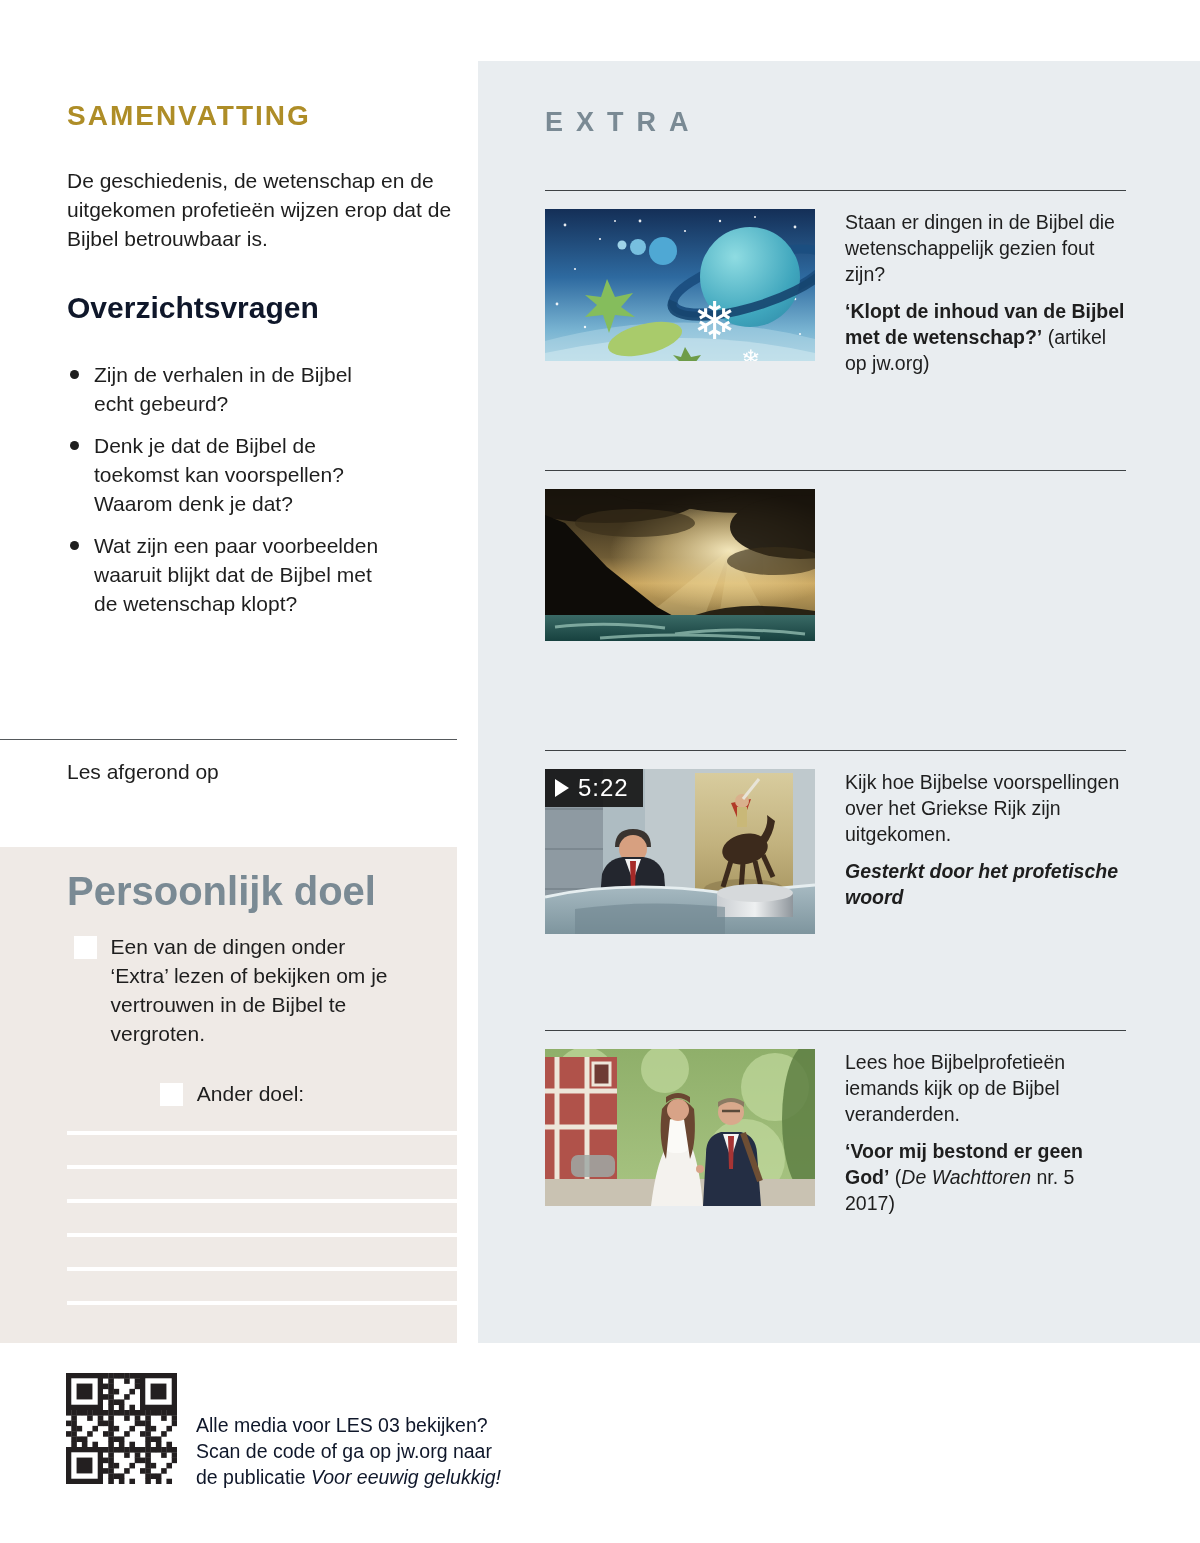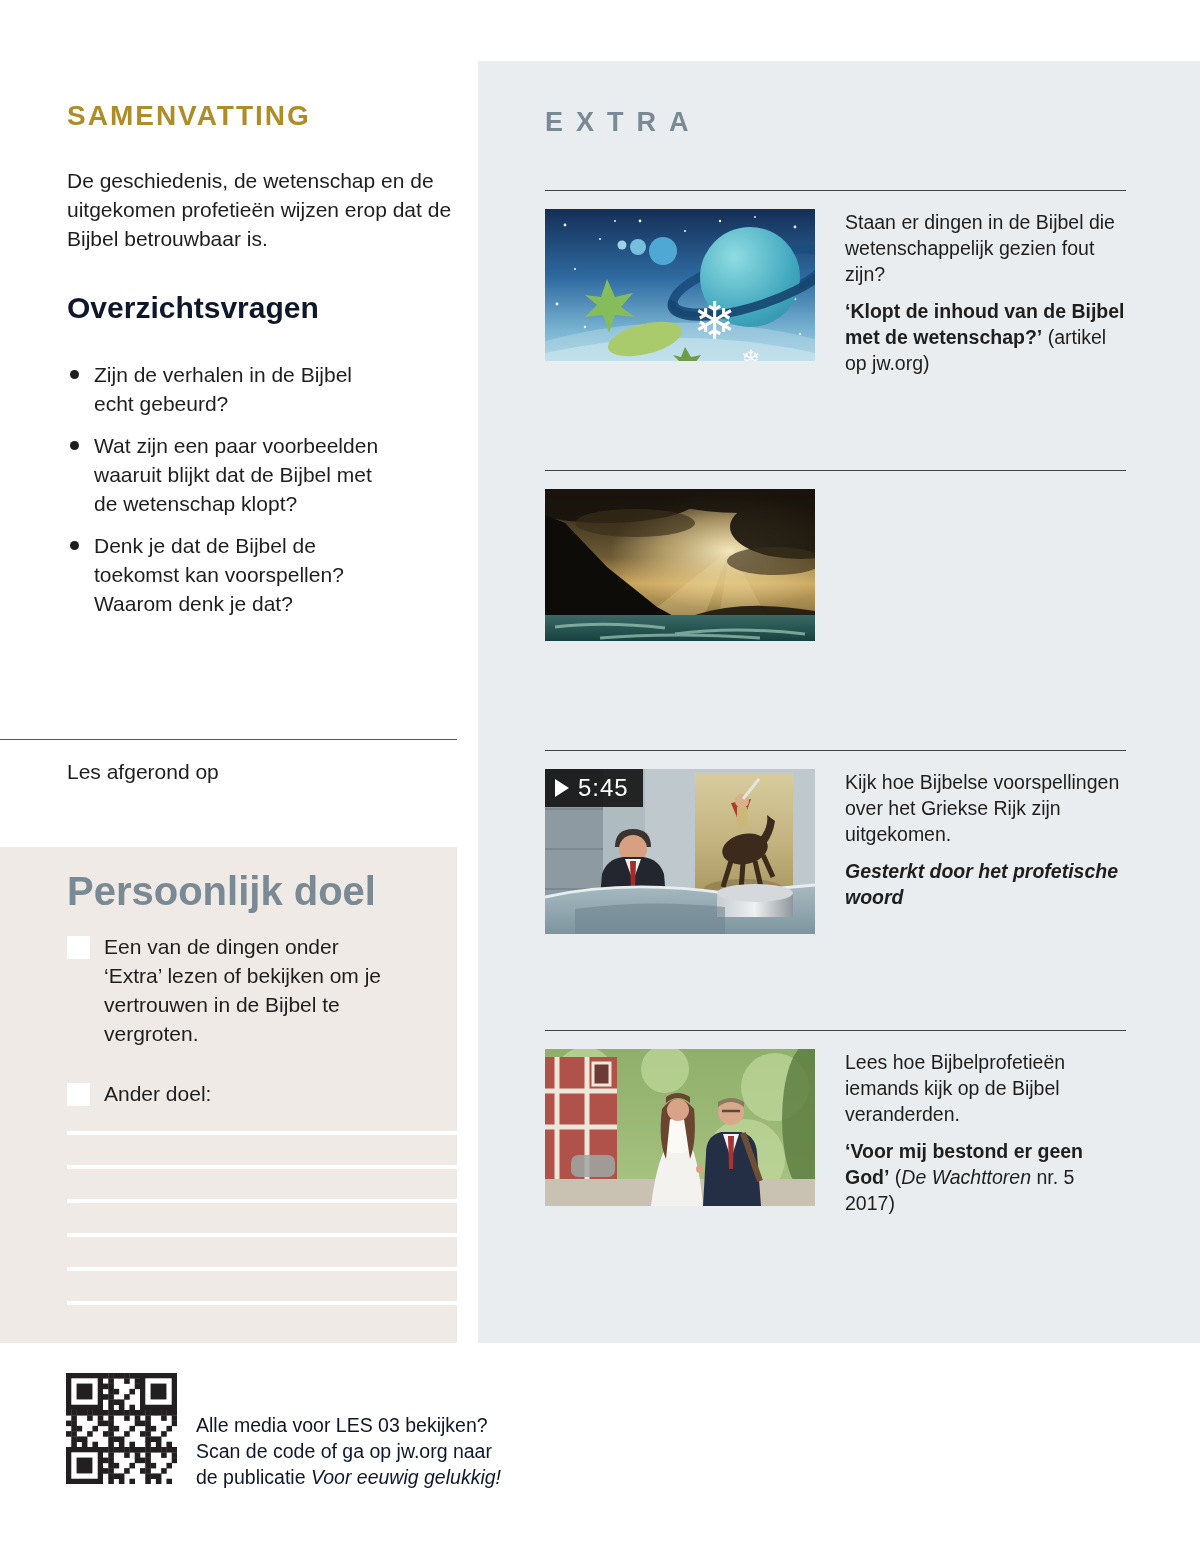--- a/index.html
+++ b/index.html
@@ -15,21 +15,21 @@
              font-size:21px;line-height:29px;}
   .questions li{position:relative;padding-left:27px;margin-bottom:13px;max-width:290px;}
   .questions li::before{content:"";position:absolute;left:3px;top:10px;width:9px;height:9px;
                         border-radius:50%;background:#1e1e1e;}
   .left-rule{position:absolute;left:0;top:739px;width:457px;height:1px;background:#55595c;}
   .completed-label{position:absolute;left:67px;top:760px;font-size:21px;}
 
   .goal-box{position:absolute;left:0;top:847px;width:457px;height:496px;background:#efeae6;}
   .goal-title{position:absolute;left:67px;top:22px;font-size:40px;font-weight:700;color:#7a8a94;}
   .goal-options{position:absolute;left:67px;top:85px;width:330px;}
-  .option{display:flex;margin-bottom:31px;}
+  .option{display:flex;margin-bottom:31px;justify-content:center;}
   .checkbox{flex:0 0 23px;height:23px;background:#ffffff;margin-top:4px;}
   .option-label{margin-left:14px;font-size:21px;line-height:29px;max-width:280px;}
   .writing-lines{position:absolute;left:67px;top:284px;width:390px;}
   .wline{height:4px;background:#ffffff;margin-bottom:30px;}
 
   .qr-block{position:absolute;left:66px;top:1373px;}
   .qr-caption{position:absolute;left:196px;top:1412px;width:330px;font-size:19.5px;line-height:26px;
               color:#0f172a;}
   .qr-caption .it{font-style:italic;}
 
@@ -59,22 +59,22 @@
 </head>
 <body>
 
 <div class="page">
 
   <div class="summary-title">SAMENVATTING</div>
   <div class="summary-text">De geschiedenis, de wetenschap en de uitgekomen profetieën wijzen erop dat de Bijbel betrouwbaar is.</div>
   <div class="questions-title">Overzichtsvragen</div>
   <ul class="questions">
       <li>Zijn de verhalen in de Bijbel echt gebeurd?</li>
+      <li>Denk je dat de Bijbel de toekomst kan voorspellen? Waarom denk je dat?</li>
       <li>Wat zijn een paar voorbeelden waaruit blijkt dat de Bijbel met de wetenschap klopt?</li>
-      <li>Denk je dat de Bijbel de toekomst kan voorspellen? Waarom denk je dat?</li>
     </ul>
 
   <div class="left-rule"></div>
   <div class="completed-label">Les afgerond op</div>
 
   <div class="goal-box">
     <div class="goal-title">Persoonlijk doel</div>
     <div class="goal-options">
         <div class="option">
           <div class="checkbox"></div>
@@ -417,21 +417,21 @@
           <polygon points="80,90 96,90 88,112" fill="#f2f2f2"></polygon>
           <polygon points="85,92 91,92 90,122 86,122" fill="#a62a28"></polygon>
           <path d="M0,128 Q80,110 180,124 L270,116 L270,165 L0,165 Z" fill="url(#desk3)"></path>
           <path d="M0,128 Q80,110 180,124 L270,116" fill="none" stroke="#e6eef0" stroke-width="3"></path>
           <rect x="172" y="124" width="76" height="24" fill="url(#cyl3)"></rect>
           <ellipse cx="210" cy="124" rx="38" ry="9" fill="#d6d9db"></ellipse>
           <path d="M30,140 Q100,130 180,138 L180,165 L30,165 Z" fill="#6f868f" opacity="0.6"></path>
         </svg>
         <div class="video-badge">
           <span class="play-tri"></span>
-          <span class="badge-time">5:45</span>
+          <span class="badge-time">5:22</span>
         </div>
       </div>
       <div class="item-text">
           <div class="q">Kijk hoe Bijbelse voorspellingen over het Griekse Rijk zijn uitgekomen.</div>
           <div class="ref"><span class="seg-bolditalic">Gesterkt door het profetische woord</span></div>
         </div>
     </div>
 
     <div class="extra-item item-4">
       <div class="thumb">

